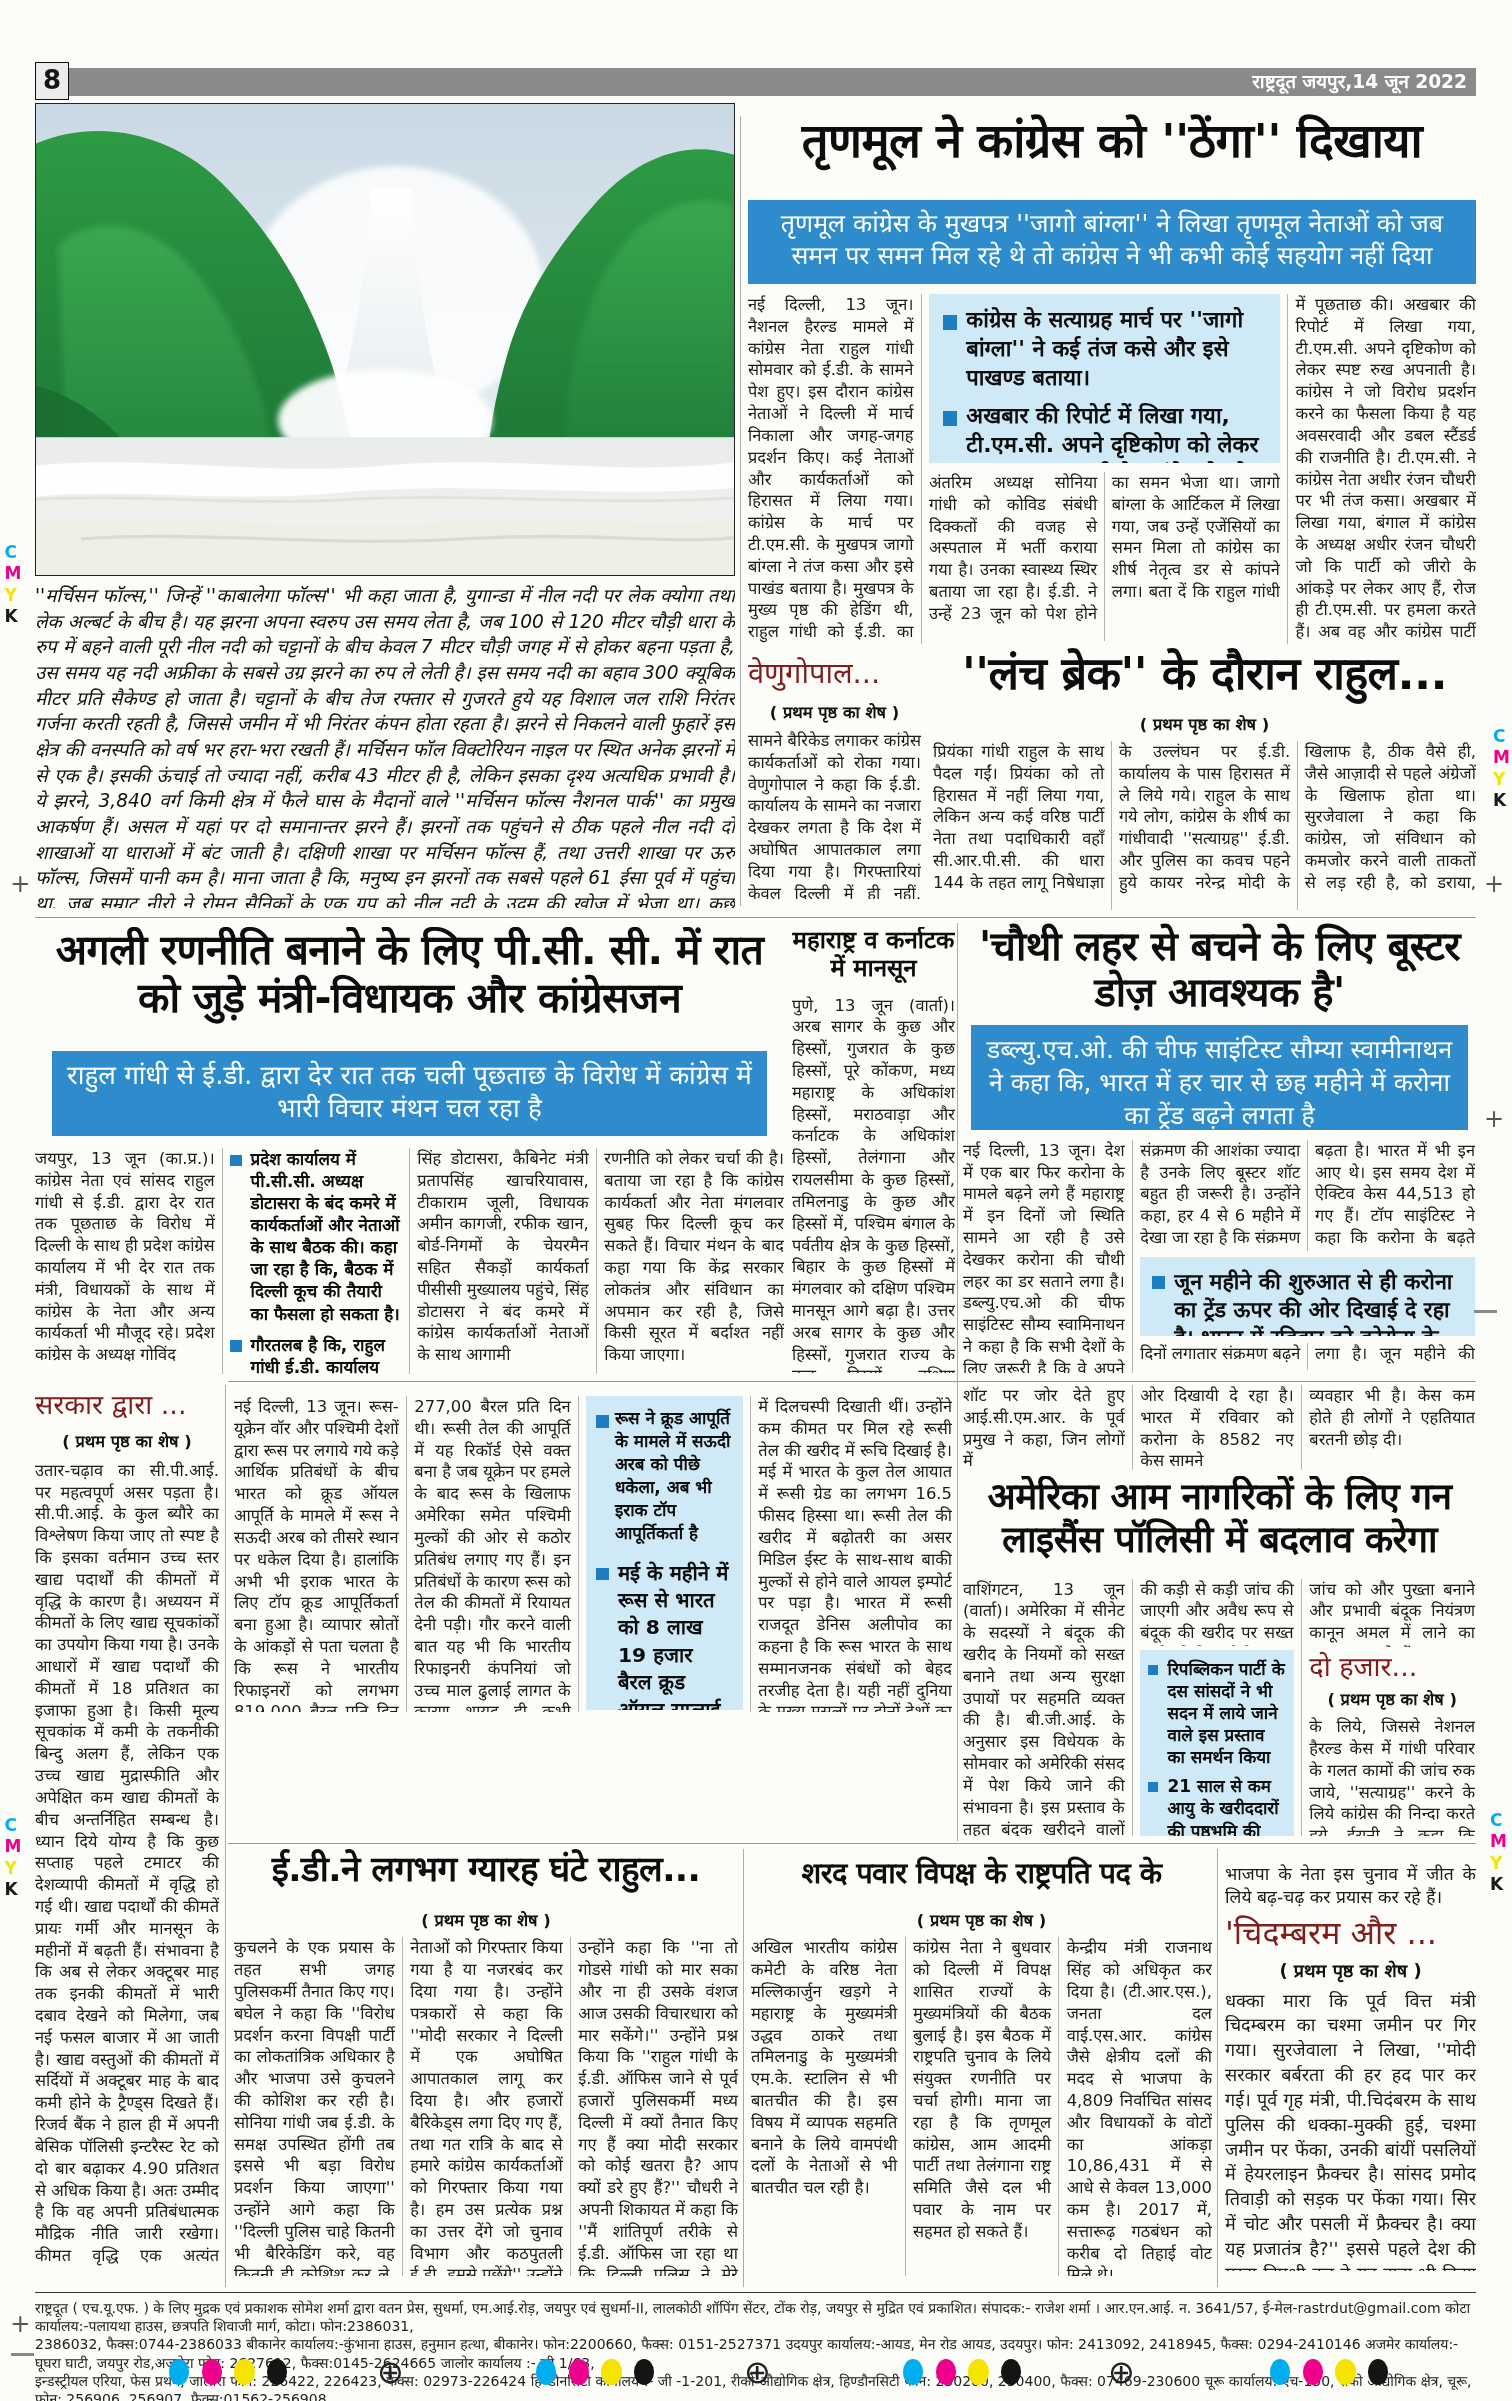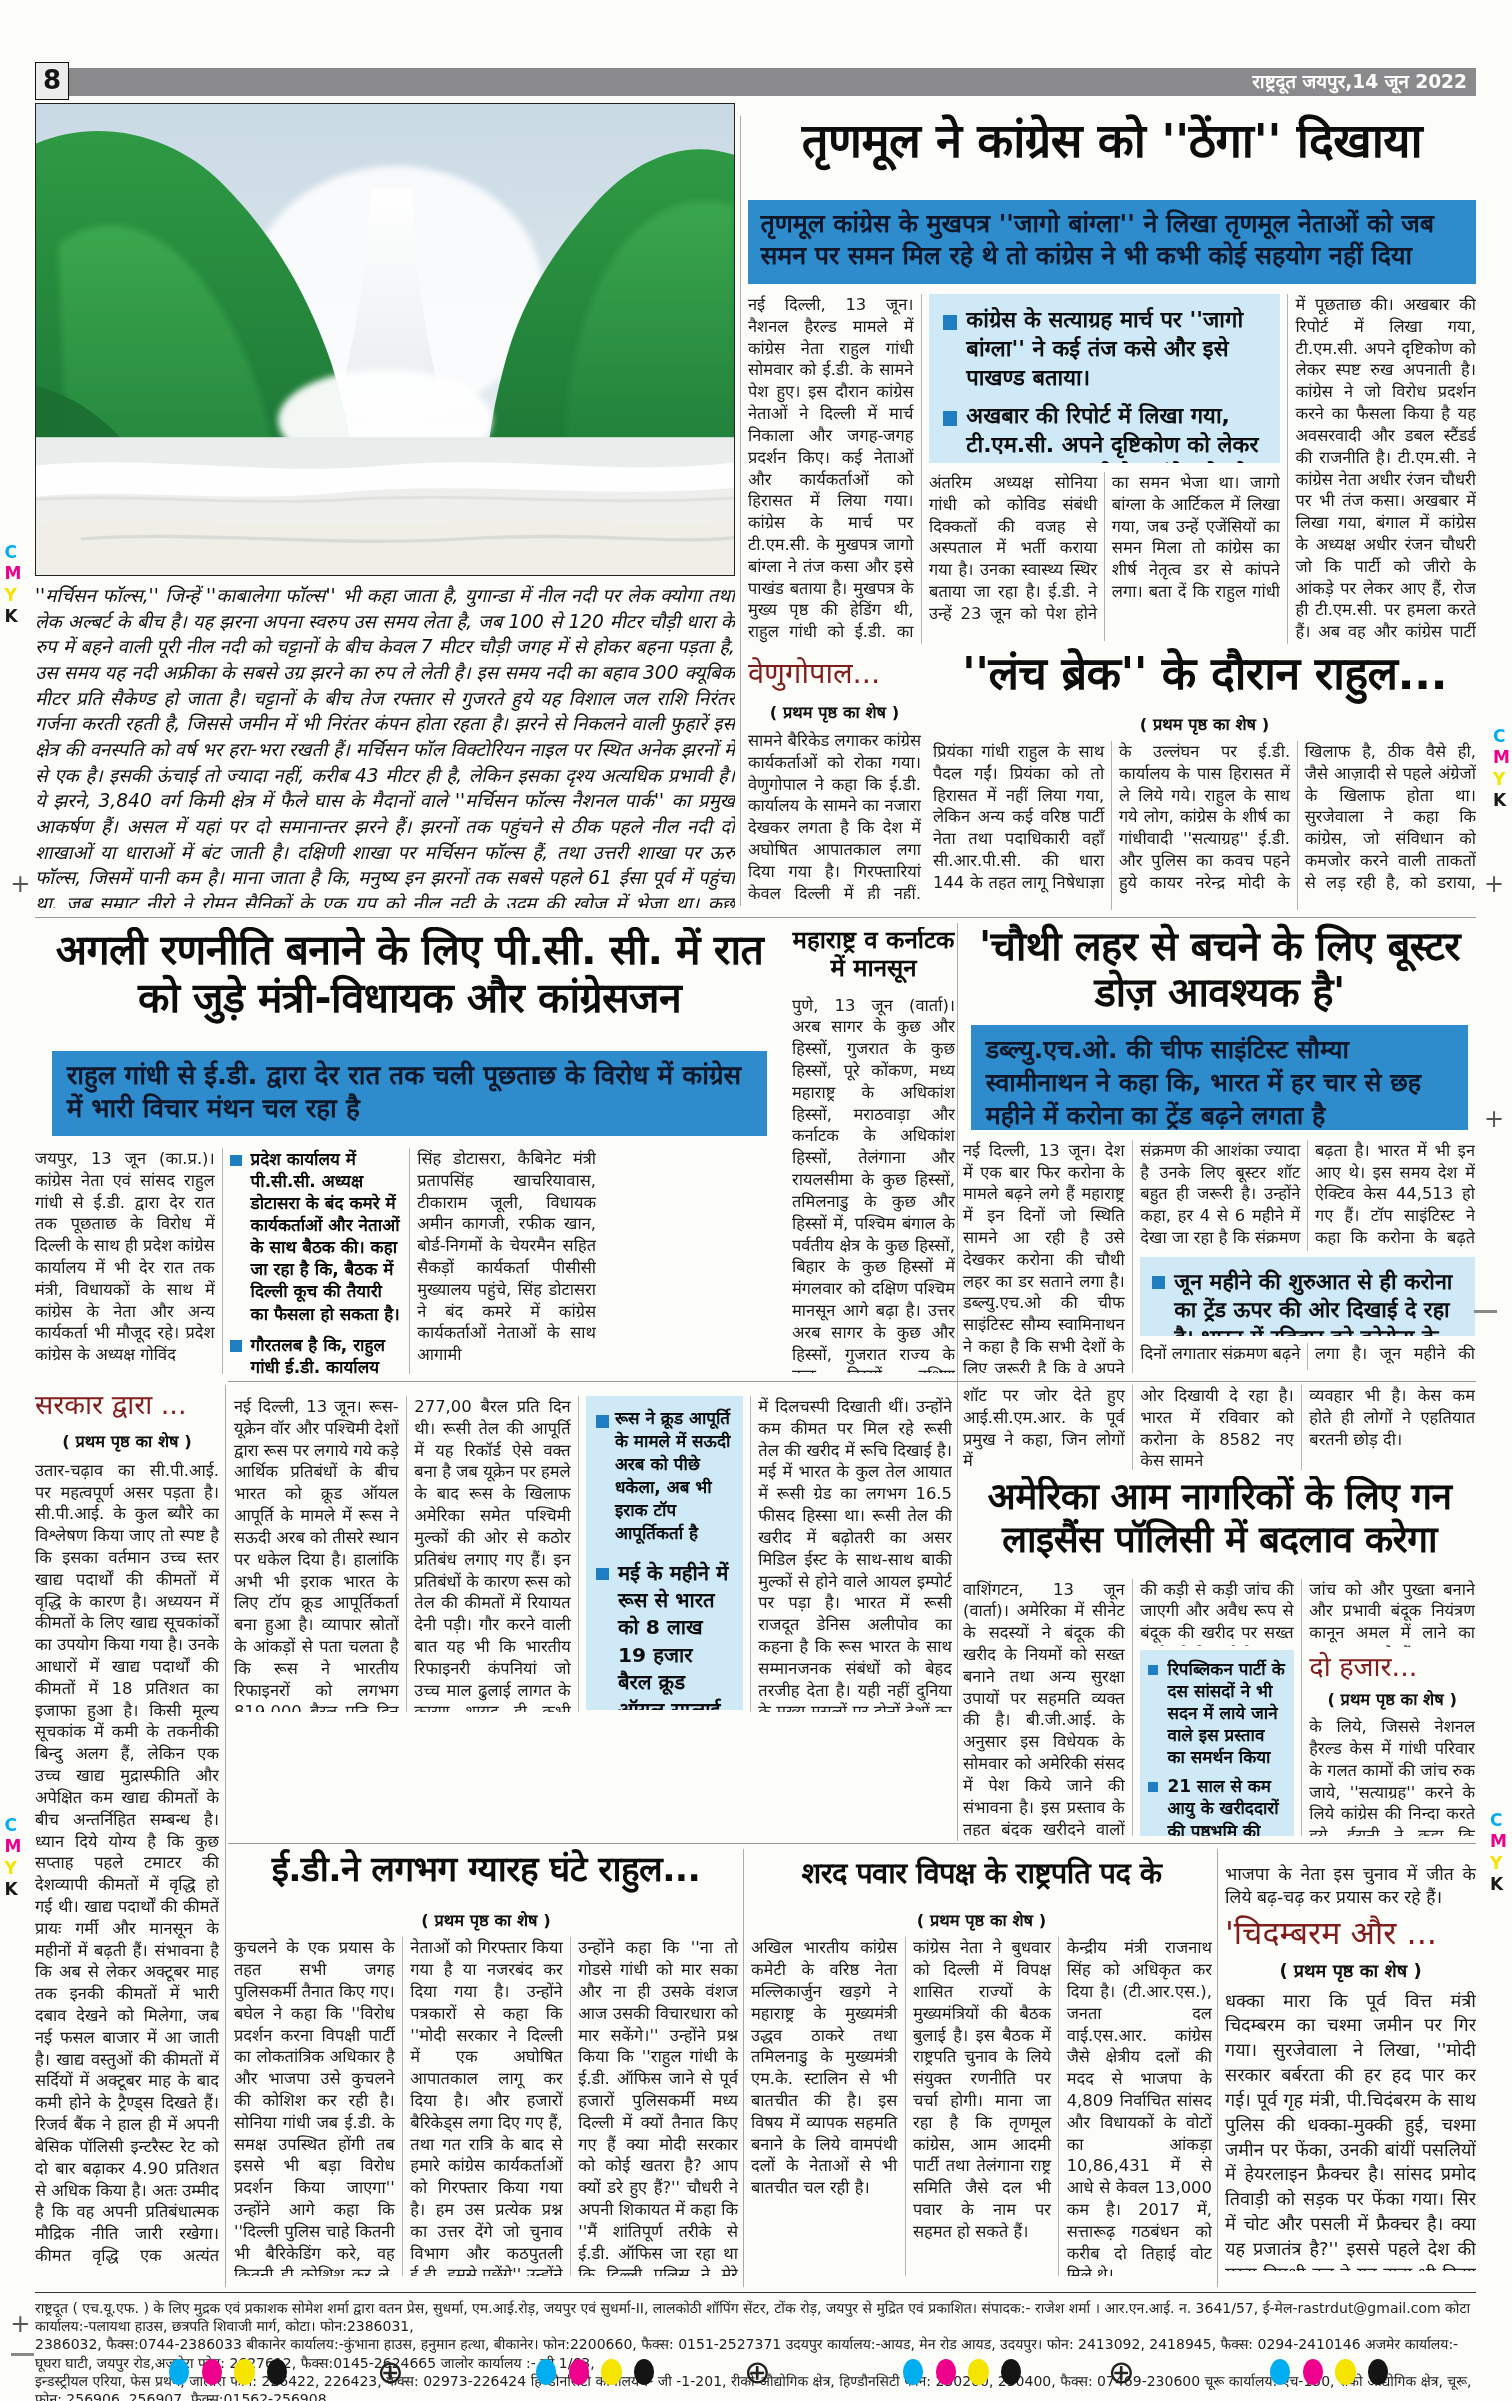--- a/index.html
+++ b/index.html
@@ -2,21 +2,21 @@
 <html style="font-size:9px"><head>
 <meta charset="utf-8">
 <style>
   * { margin:0; padding:0; box-sizing:border-box; }
   html,body { background:#e8e8e4; }
   body { font-family:"DejaVu Sans", sans-serif; }
   #sheet { position:relative; width:1512px; height:2401px; background:#fcfcf9; color:#141414; overflow:hidden; }
   .abs { position:absolute; }
   .jt { text-align:justify; }
   .hd { font-weight:bold; color:#0d0d0d; text-align:center; line-height:1.16; letter-spacing:-0.6px; overflow:hidden; }
-  .subblue { background:#2e8ccd; color:#0f172a; font-weight:bold; overflow:hidden; }
+  .subblue { background:#2e8ccd; color:#ffffff; font-weight:normal; text-align:center; overflow:hidden; }
   .body-text { font-size:16.4px; line-height:1.33; color:#1b1b1b; overflow:hidden; }
   .caption { font-size:18.6px; font-style:italic; line-height:1.38; color:#101010; overflow:hidden; }
   .cont { font-weight:bold; text-align:center; font-size:16.4px; color:#111; }
   .smallhead { font-weight:normal; font-size:27px; color:#7f1d1d; line-height:1.1; }
   .flexrow { display:flex; }
   .fcol { overflow:hidden; }
   .fcol + .fcol { border-left:0.6px solid #b3b3b3; }
   .fcol { padding:0 7.3px; }
   .fcol:first-child { padding-left:0; }
   .fcol:last-child { padding-right:0; }
@@ -145,20 +145,21 @@
         <div class="pitem" style="font-size:17px; line-height:1.3; margin-bottom:9px;">
           <span class="sq" style="width:11.3px;height:11.3px;margin-top:6.8px;"></span>
           <span>प्रदेश कार्यालय में पी.सी.सी. अध्यक्ष डोटासरा के बंद कमरे में कार्यकर्ताओं और नेताओं के साथ बैठक की। कहा जा रहा है कि, बैठक में दिल्ली कूच की तैयारी का फैसला हो सकता है।</span>
         </div>
         <div class="pitem" style="font-size:17px; line-height:1.3;">
           <span class="sq" style="width:11.3px;height:11.3px;margin-top:6.8px;"></span>
           <span>गौरतलब है कि, राहुल गांधी ई.डी. कार्यालय गए थे। लंच के बाद उनसे दोबारा पूछताछ हुई जो देर रात तक चली, जिस पर दिल्ली के साथ-साथ प्रदेश कार्यालयों में विरोध की रणनीति पर चर्चा हुई।</span>
         </div>
       </div>
       <div class="fcol body-text jt" style="width:187px;">सिंह डोटासरा, कैबिनेट मंत्री प्रतापसिंह खाचरियावास, टीकाराम जूली, विधायक अमीन कागजी, रफीक खान, बोर्ड-निगमों के चेयरमैन सहित सैकड़ों कार्यकर्ता पीसीसी मुख्यालय पहुंचे, सिंह डोटासरा ने बंद कमरे में कांग्रेस कार्यकर्ताओं नेताओं के साथ आगामी</div>
+      <div class="fcol body-text jt" style="width:188px;">रणनीति को लेकर चर्चा की है। बताया जा रहा है कि कांग्रेस कार्यकर्ता और नेता मंगलवार सुबह फिर दिल्ली कूच कर सकते हैं। विचार मंथन के बाद कहा गया कि केंद्र सरकार लोकतंत्र और संविधान का अपमान कर रही है, जिसे किसी सूरत में बर्दाश्त नहीं किया जाएगा।</div>
     </div>
   </div>
 
   <div class="abs" style="left:792px; top:927px; width:163px; height:452px;">
     <div class="hd" style="font-size:24px; height:62px; letter-spacing:0;">महाराष्ट्र व कर्नाटक में मानसून</div>
     <div class="body-text jt" style="height:378px; margin-top:5.6px;">पुणे, 13 जून (वार्ता)। अरब सागर के कुछ और हिस्सों, गुजरात के कुछ हिस्सों, पूरे कोंकण, मध्य महाराष्ट्र के अधिकांश हिस्सों, मराठवाड़ा और कर्नाटक के अधिकांश हिस्सों, तेलंगाना और रायलसीमा के कुछ हिस्सों, तमिलनाडु के कुछ और हिस्सों में, पश्चिम बंगाल के पर्वतीय क्षेत्र के कुछ हिस्सों, बिहार के कुछ हिस्सों में मंगलवार को दक्षिण पश्चिम मानसून आगे बढ़ा है। उत्तर अरब सागर के कुछ और हिस्सों, गुजरात राज्य के कुछ हिस्सों, दक्षिण महाराष्ट्र, मराठवाड़ा, कर्नाटक, तेलंगाना के कुछ हिस्सों में अगले 48 घंटों के दौरान दक्षिण-पश्चिम मानसून के आगे बढ़ने के लिए परिस्थितियां अनुकूल हैं। इसके बाद बंगाल की खाड़ी, ओडिशा के कुछ हिस्सों, झारखंड, पश्चिम बंगाल के पर्वतीय क्षेत्र, बिहार के कुछ और हिस्सों में आगे बढ़ने की दो दिन में परिस्थिति बनती जा रही है।</div>
   </div>
 
   <div class="abs vrule" style="left:957px; top:923px; height:918px;"></div>
 

